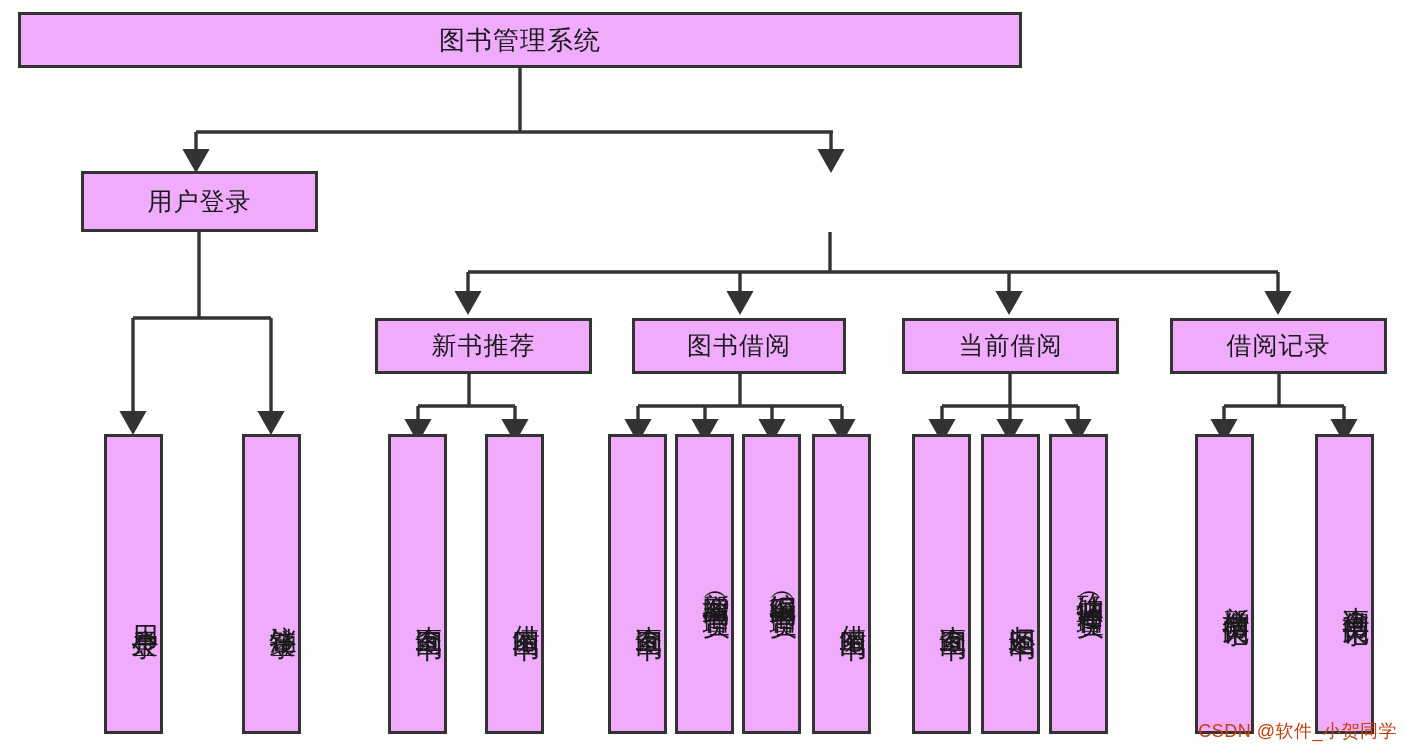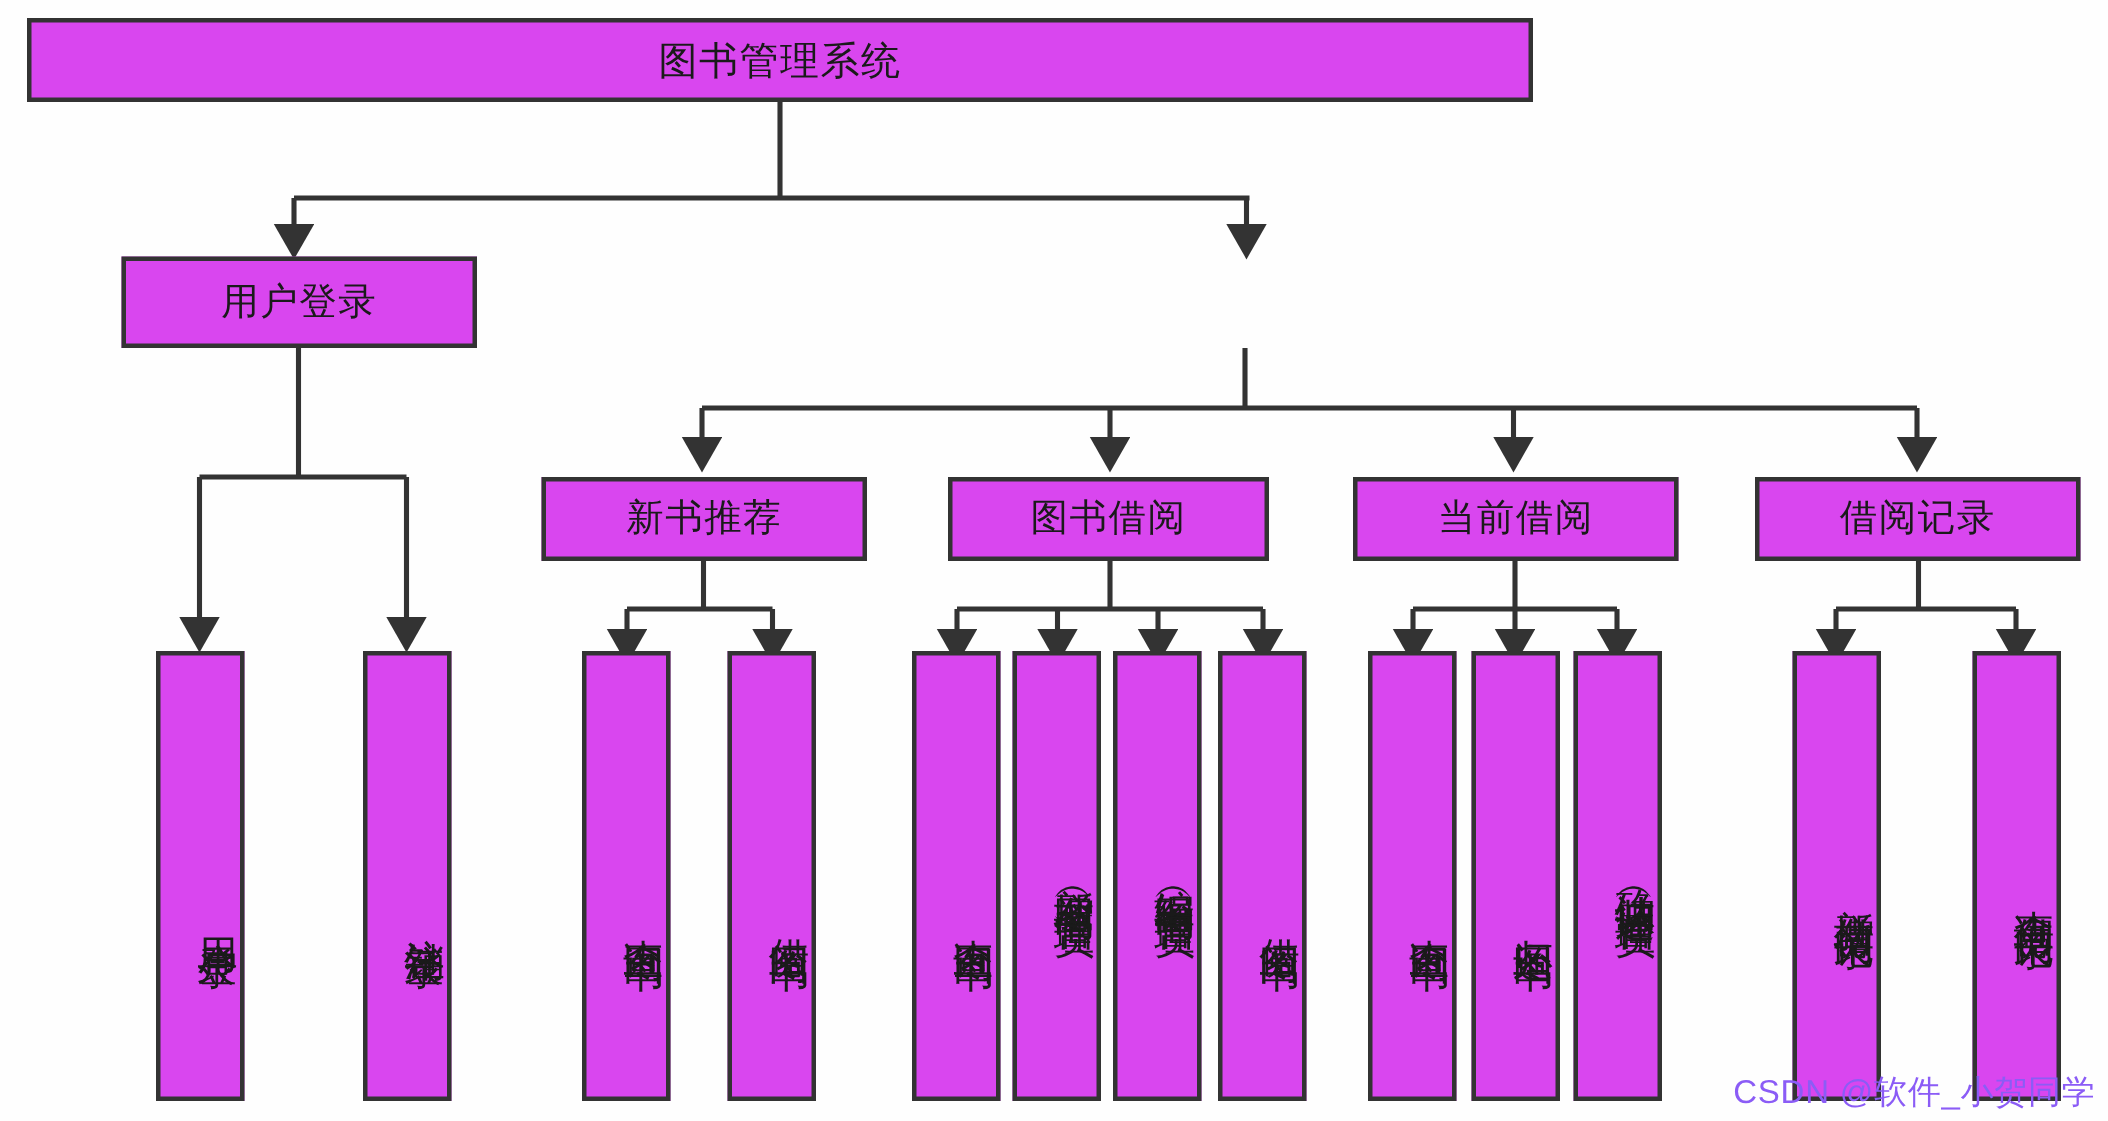--- a/index.html
+++ b/index.html
@@ -6,43 +6,43 @@
   body{
     width:1405px;height:747px;overflow:hidden;
     font-family:"Liberation Sans","DejaVu Sans",sans-serif;
     background:#fefefe;
   }
   #stage{position:relative;width:1405px;height:747px;}
   svg#wires{position:absolute;left:0;top:0;width:1405px;height:747px;}
   .node{
     position:absolute;
     box-sizing:border-box;
-    background:#d946ef;
+    background:#f0abfc;
     border:3px solid #333333;
     display:flex;align-items:center;justify-content:center;
     color:#1a1a1a;
   }
   .node.horiz{ font-size:25px; line-height:1.1; letter-spacing:1px; }
   .node.root{ font-size:26px; }
   .node.vert{
     writing-mode:vertical-rl;
     text-orientation:upright;
     font-size:27px;
     line-height:1.18;
     letter-spacing:3px;
     padding:6px 0;
     align-items:flex-start;
     justify-content:center;
   }
   .node.vert.topalign{ align-items:flex-start; }
   .watermark{
     position:absolute;
     right:8px;bottom:4px;
-    font-size:22px;
-    color:#8b5cf6;
+    font-size:18px;
+    color:#c2410c;
     letter-spacing:0.5px;
     white-space:nowrap;
   }
 </style>
 </head>
 <body>
 
 <div id="stage">
 
   <svg id="wires" viewBox="0 0 1405 747" xmlns="http://www.w3.org/2000/svg">
@@ -92,21 +92,21 @@
       <path d="M1224,406 L1344,406"></path>
       <path d="M1224,406 L1224,430" marker-end="url(#arrow)"></path>
       <path d="M1344,406 L1344,430" marker-end="url(#arrow)"></path>
     </g>
   </svg>
 
   <div class="node horiz root" style="left:18px;top:12px;width:1004px;height:56px;">图书管理系统</div>
 
   <div class="node horiz" style="left:81px;top:171px;width:237px;height:61px;">用户登录</div>
 
-  <div class="node horiz" style="left:361px;top:318px;width:217px;height:56px;">新书推荐</div>
+  <div class="node horiz" style="left:375px;top:318px;width:217px;height:56px;">新书推荐</div>
   <div class="node horiz" style="left:632px;top:318px;width:214px;height:56px;">图书借阅</div>
   <div class="node horiz" style="left:1170px;top:318px;width:217px;height:56px;">借阅记录</div>
   <div class="node horiz" style="left:902px;top:318px;width:217px;height:56px;">当前借阅</div>
 
   <div class="node vert" style="left:104px;top:434px;width:59px;height:300px;padding-top:58px;">用户登录</div>
   <div class="node vert" style="left:242px;top:434px;width:59px;height:300px;padding-top:58px;">注销登录</div>
 
   <div class="node vert" style="left:388px;top:434px;width:59px;height:300px;padding-top:58px;">查询图书</div>
   <div class="node vert" style="left:485px;top:434px;width:59px;height:300px;padding-top:58px;">借阅图书</div>
 

